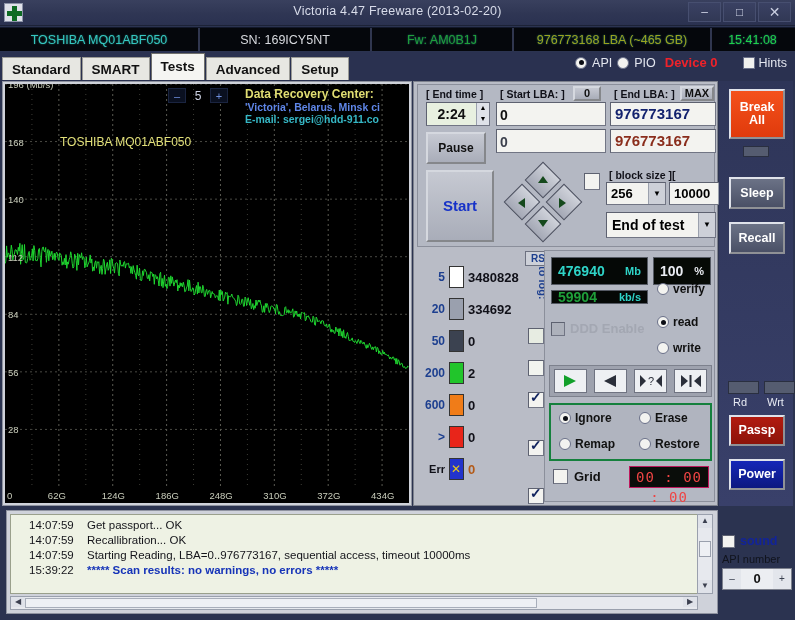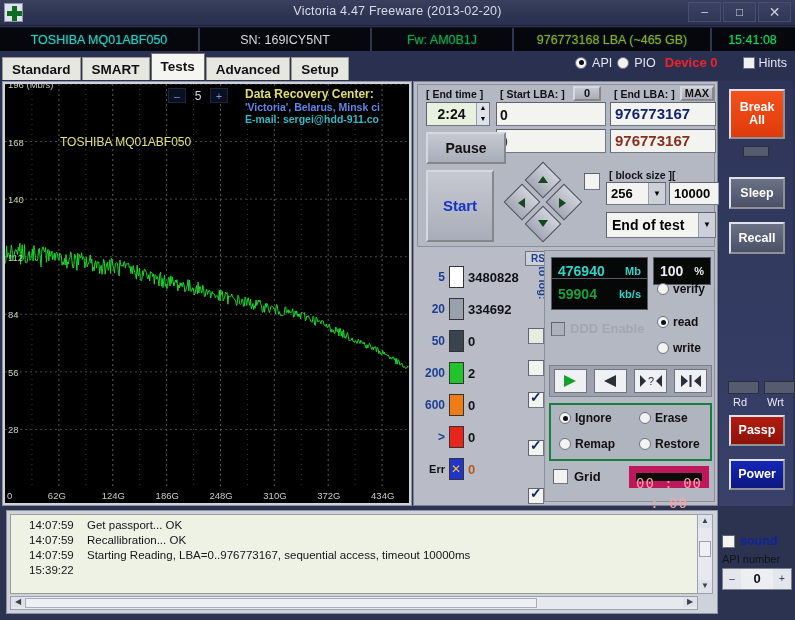--- a/index.html
+++ b/index.html
@@ -198,23 +198,23 @@
   }
   .lcd-v { font-size: 14px; font-weight: bold; }
   .lcd-u { font-size: 11px; font-weight: bold; }
   .navbtn {
     background: #eef0f3; border: 1px solid #6f7381;
     display: flex; align-items: center; justify-content: center;
   }
   .rdo-row { display: flex; align-items: center; gap: 4px; font-size: 12px; font-weight: bold; color: #111; }
 
   .timer {
-    background: #0a0d0a; border: 7px solid #be185d;
+    background: #0a0d0a; border: 1px solid #be185d;
     font-family: "DejaVu Sans Mono", monospace; font-size: 14px;
-    color: #fca5a5; letter-spacing: 1px; text-align: center;
+    color: #ef4444; letter-spacing: 1px; text-align: center;
   }
 
   
   .rail {
     position: absolute; left: 719px; top: 81px; width: 74px; height: 425px;
     background: linear-gradient(180deg,#2e3558,#39406a);
   }
   .railbtn {
     position: absolute; left: 10px; width: 56px; height: 38px;
     border: 2px outset #dfe2ea; font-size: 12.5px; font-weight: bold;
@@ -395,21 +395,21 @@
       <div class="grp-lbl" style="position:absolute;left:82px;top:3px;">[ Start LBA: ]</div>
       <div class="btn3d" style="position:absolute;left:155px;top:1px;width:28px;height:15px;font-size:11px;line-height:11px;">0</div>
       <div class="sunk lba-in" style="position:absolute;left:78px;top:17px;width:110px;height:24px;line-height:22px;">0</div>
       <div class="sunk lba-in" style="position:absolute;left:78px;top:44px;width:110px;height:24px;line-height:22px;color:#3b3f4c;">0</div>
 
       <div class="grp-lbl" style="position:absolute;left:196px;top:3px;">[ End LBA: ]</div>
       <div class="btn3d" style="position:absolute;left:262px;top:1px;width:34px;height:15px;font-size:11px;line-height:11px;">MAX</div>
       <div class="sunk lba-big" style="position:absolute;left:192px;top:17px;width:106px;height:24px;line-height:22px;padding-left:4px;color:#13226e;">976773167</div>
       <div class="sunk lba-big" style="position:absolute;left:192px;top:44px;width:106px;height:24px;line-height:22px;padding-left:4px;color:#8a2d1c;">976773167</div>
 
-      <div class="btn3d" style="position:absolute;left:8px;top:47px;width:80px;height:32px;font-size:14px;line-height:28px;">Pause</div>
+      <div class="btn3d" style="position:absolute;left:8px;top:47px;width:60px;height:32px;font-size:12px;line-height:28px;">Pause</div>
       <div class="btn3d" style="position:absolute;left:8px;top:85px;width:68px;height:72px;font-size:15px;line-height:68px;color:#1732c8;">Start</div>
 
       <div class="dpad">
         <div class="dseg" style="left:21px;top:0px;"></div>
         <div class="dseg" style="left:0px;top:22px;"></div>
         <div class="dseg" style="left:42px;top:22px;"></div>
         <div class="dseg" style="left:21px;top:44px;"></div>
         <div class="dtri" style="left:29px;top:9px;border-left:5px solid transparent;border-right:5px solid transparent;border-bottom:7px solid #15491c;"></div>
         <div class="dtri" style="left:9px;top:31px;border-top:5px solid transparent;border-bottom:5px solid transparent;border-right:7px solid #15491c;"></div>
         <div class="dtri" style="left:50px;top:31px;border-top:5px solid transparent;border-bottom:5px solid transparent;border-left:7px solid #15491c;"></div>
@@ -492,21 +492,21 @@
 
     <div class="panel-right">
       <div class="lcd" style="position:absolute;left:6px;top:6px;width:97px;height:28px;">
         <span class="lcd-v" style="color:#2fd4c8;">476940</span>
         <span class="lcd-u" style="color:#2fd4c8;">Mb</span>
       </div>
       <div class="lcd" style="position:absolute;left:108px;top:6px;width:58px;height:28px;background:#060a06;">
         <span class="lcd-v" style="color:#e9ecf2;">100</span>
         <span class="lcd-u" style="color:#e9ecf2;">%</span>
       </div>
-      <div class="lcd" style="position:absolute;left:6px;top:27px;width:97px;height:32px;">
+      <div class="lcd" style="position:absolute;left:6px;top:39px;width:97px;height:14px;">
         <span class="lcd-v" style="color:#1f9f3a;">59904</span>
         <span class="lcd-u" style="color:#2fd4c8;">kb/s</span>
       </div>
 
       <div style="position:absolute;left:6px;top:70px;display:flex;align-items:center;gap:5px;">
         <span class="sunk" style="width:14px;height:14px;background:#adb1bb;"></span>
         <span style="font-size:13px;font-weight:bold;color:#a3a7b2;">DDD Enable</span>
       </div>
 
       <div class="rdo-row" style="position:absolute;left:112px;top:31px;">
@@ -601,20 +601,21 @@
       <div class="logline">
         <span class="logtime">14:07:59</span>
         <span class="logmsg">Recallibration... OK</span>
       </div>
       <div class="logline">
         <span class="logtime">14:07:59</span>
         <span class="logmsg">Starting Reading, LBA=0..976773167, sequential access, timeout 10000ms</span>
       </div>
       <div class="logline blue">
         <span class="logtime">15:39:22</span>
+        <span class="logmsg">***** Scan results: no warnings, no errors *****</span>
       </div>
     </div>
     <div class="vscroll">
       <div class="sarrow" style="top:0;">▲</div>
       <div class="sthumb"></div>
       <div class="sarrow" style="bottom:0;">▼</div>
     </div>
     <div class="hscroll">
       <div class="sarrow" style="left:0;top:0;height:10px;line-height:9px;">◀</div>
       <div class="hthumb"></div>

